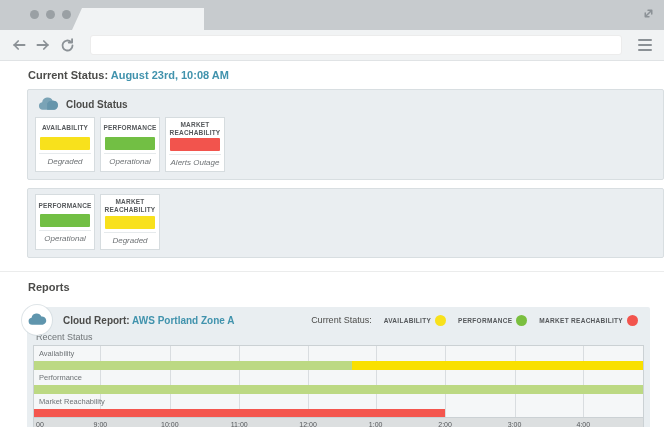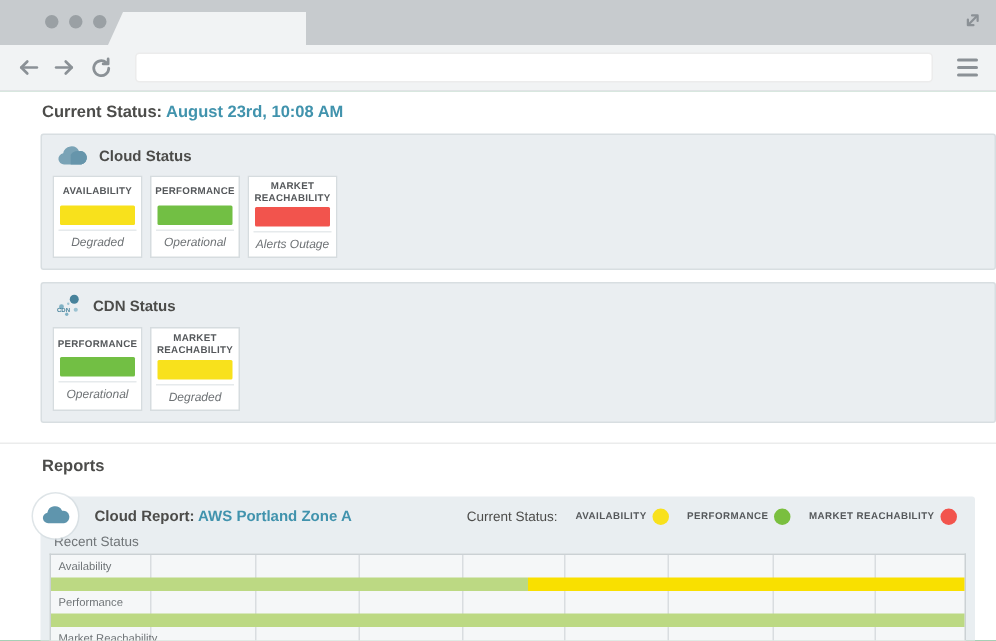--- a/index.html
+++ b/index.html
@@ -1,21 +1,21 @@
 <!DOCTYPE html>
 <html><head>
 <meta charset="utf-8">
 <style>
   * { box-sizing: border-box; margin: 0; padding: 0; }
   html,body { width:664px; height:427px; }
   body {
     font-family: "Liberation Sans", "DejaVu Sans", sans-serif;
     background:#fff; overflow:hidden;
   }
-  .screen { width:664px; height:427px; position:relative; overflow:hidden; background:#15803d; }
+  .screen { width:664px; height:427px; position:relative; overflow:hidden; background:#c4b5fd; }
 
   
   .titlebar { height:30px; background:#c7cbce; position:relative; }
   .win-dots { position:absolute; left:30px; top:10px; display:flex; gap:7px; }
   .win-dot { width:9px; height:9px; border-radius:50%; background:#9aa0a4; }
   .tab { position:absolute; left:72px; top:8px; width:0; height:0;
          border-left:10px solid transparent; border-right:10px solid transparent;
          border-bottom:22px solid #f1f3f4; }
   .tab-inner { position:absolute; left:82px; top:8px; width:122px; height:22px; background:#f1f3f4; }
   .expand { position:absolute; right:9px; top:7px; }
@@ -165,31 +165,20 @@
           </div>
           <div class="tile">
             <div class="tile-label">MARKET REACHABILITY</div>
             <div class="tile-bar" style="background-color: rgb(242, 84, 77);"></div>
             <div class="tile-status">Alerts Outage</div>
           </div>
         </div>
       </div>
 
       <div class="status-card">
-        <div class="status-card-header">
-          <svg width="18" height="16" viewBox="0 0 18 16">
-            <circle cx="12.5" cy="3.5" r="3" fill="#47829b"></circle>
-            <circle cx="4" cy="8.5" r="1.6" fill="#7fb0c3"></circle>
-            <circle cx="13.5" cy="10.5" r="1.4" fill="#9cc3d2"></circle>
-            <circle cx="7.5" cy="13.5" r="1.1" fill="#7fb0c3"></circle>
-            <circle cx="8.5" cy="6.5" r="0.8" fill="#9cc3d2"></circle>
-            <text x="1" y="12" class="cdn-icon-text">CDN</text>
-          </svg>
-          <span>CDN Status</span>
-        </div>
         <div class="tiles">
           <div class="tile">
             <div class="tile-label">PERFORMANCE</div>
             <div class="tile-bar" style="background-color: rgb(114, 191, 68);"></div>
             <div class="tile-status">Operational</div>
           </div>
           <div class="tile">
             <div class="tile-label">MARKET REACHABILITY</div>
             <div class="tile-bar" style="background-color: rgb(248, 225, 28);"></div>
             <div class="tile-status">Degraded</div>

